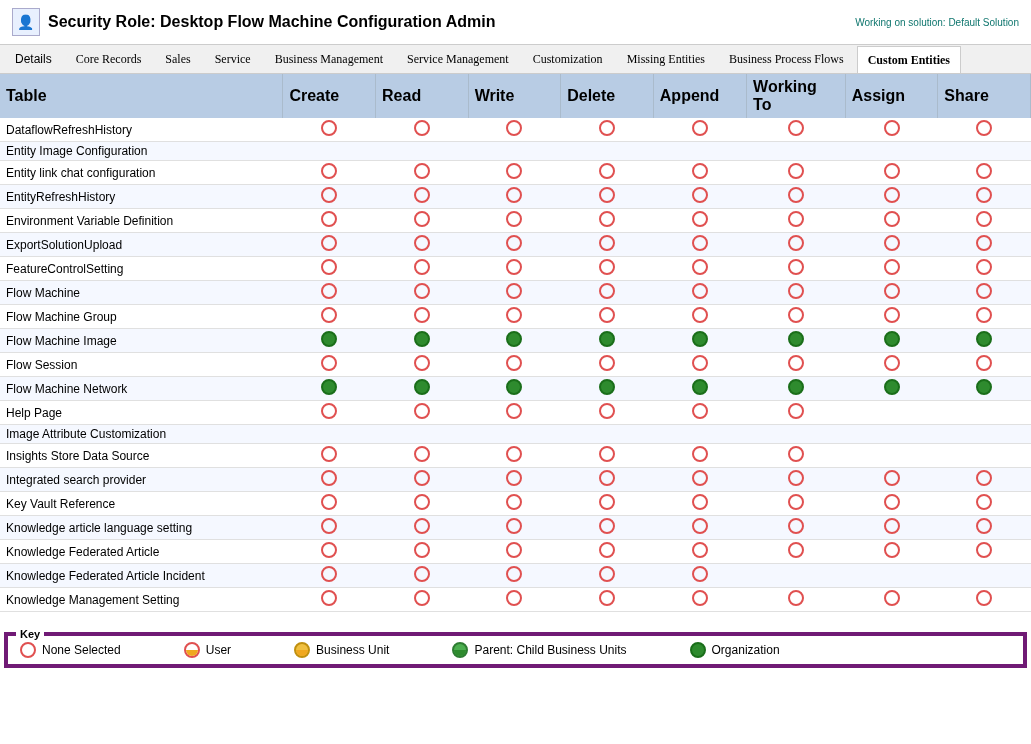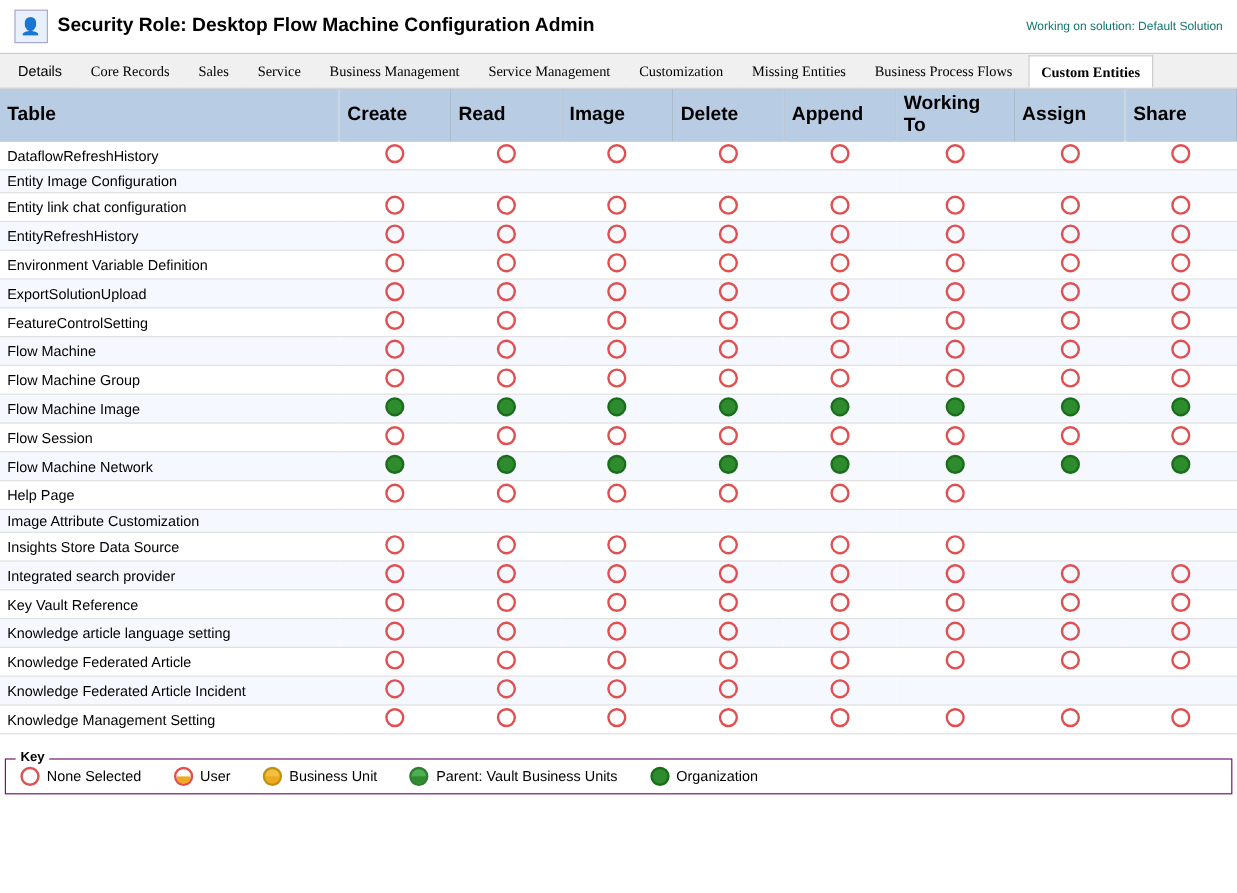--- a/index.html
+++ b/index.html
@@ -51,26 +51,26 @@
       display: inline-block; width: 16px; height: 16px; border-radius: 50%;
       border: 2px solid #e05050; background: transparent;
     }
     .circle-org {
       display: inline-block; width: 16px; height: 16px; border-radius: 50%;
       background: #2e8b2e; border: 2px solid #1a6e1a;
     }
 
     td.center { text-align: center; }
     .key-item { display: flex; align-items: center; gap: 6px; font-size: 12px; }
-    .key-wrapper { border: 1px solid #701a75; padding: 6px 12px; margin: 4px; position: relative; }
+    .key-wrapper { border: 4px solid #701a75; padding: 6px 12px; margin: 4px; position: relative; }
     .key-legend-title {
       position: absolute; top: -8px; left: 8px; background: #fff; padding: 0 4px;
       font-size: 11px; font-weight: 600;
     }
-    .key-items { display: flex; align-items: flex-end; gap: 27px; }
+    .key-items { display: flex; align-items: flex-end; gap: 63px; }
 
     .table-scroll-wrap { display: flex; flex: 1; overflow: hidden; }
     .table-inner { flex: 1; overflow-y: scroll; overflow-x: hidden; }
   </style>
 </head>
 <body>
 
 <div class="title-bar">
   <div class="title-bar-left">
     <div class="title-icon">👤</div>
@@ -94,21 +94,21 @@
 
 <div class="main-content">
   <div class="table-scroll-wrap">
     <div class="table-inner" id="table-inner">
       <table>
         <thead>
           <tr id="table-header-row">
               <th class="col-table">Table</th>
               <th class="col-perm">Create</th>
               <th class="col-perm">Read</th>
-              <th class="col-perm">Image</th>
+              <th class="col-perm">Write</th>
               <th class="col-perm">Delete</th>
               <th class="col-perm">Append</th>
               <th class="col-perm">Working To</th>
               <th class="col-perm">Assign</th>
               <th class="col-perm">Share</th>
             </tr>
         </thead>
         <tbody id="table-body">
             <tr>
               <td>DataflowRefreshHistory</td>
@@ -363,20 +363,20 @@
       <div class="key-item">
         <span style="display: inline-block; width: 16px; height: 16px; border-radius: 50%; border: 2px solid rgb(192, 144, 16); background: rgb(240, 192, 64); position: relative; overflow: hidden;">
           <span style="position: absolute; bottom: 0px; left: 0px; right: 0px; height: 50%; background: rgb(240, 168, 32);"></span>
         </span>
         <span>Business Unit</span>
       </div>
       <div class="key-item">
         <span style="display: inline-block; width: 16px; height: 16px; border-radius: 50%; border: 2px solid rgb(46, 125, 50); background: rgb(76, 175, 80); position: relative; overflow: hidden;">
           <span style="position: absolute; bottom: 0px; left: 0px; right: 0px; height: 50%; background: rgb(46, 139, 46);"></span>
         </span>
-        <span>Parent: Vault Business Units</span>
+        <span>Parent: Child Business Units</span>
       </div>
       <div class="key-item">
         <span style="display: inline-block; width: 16px; height: 16px; border-radius: 50%; border: 2px solid rgb(26, 110, 26); background: rgb(46, 139, 46);"></span>
         <span>Organization</span>
       </div>
     </div>
 </div>
 
 </body></html>

